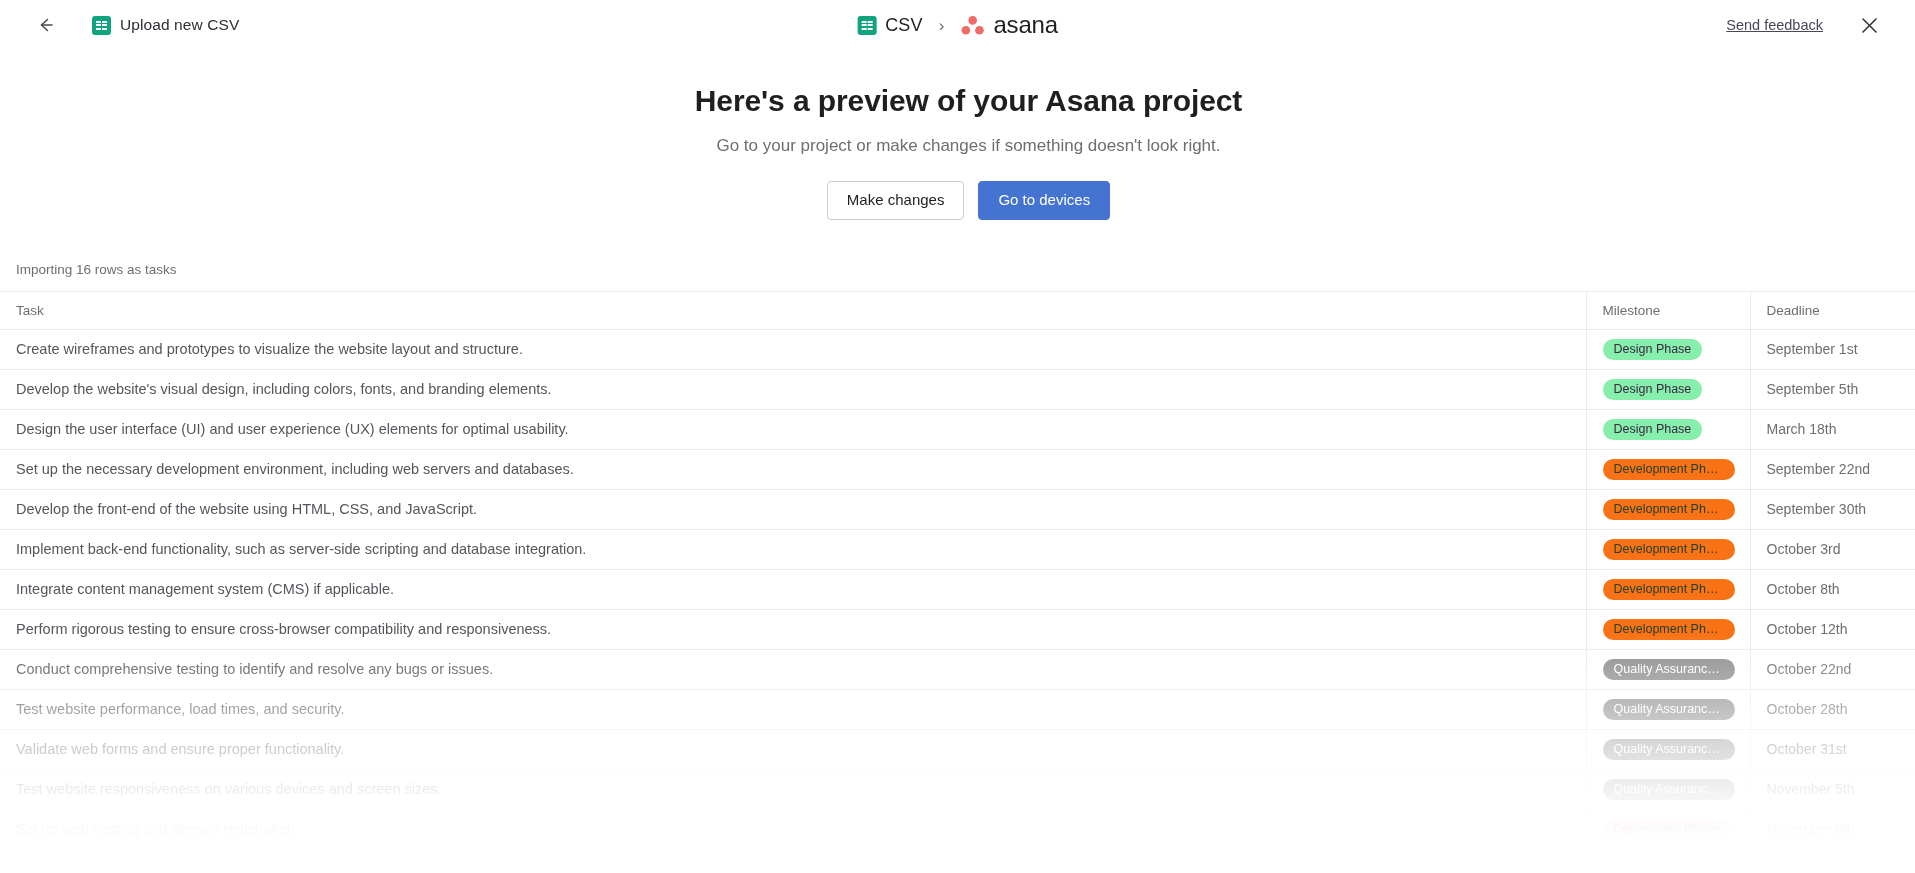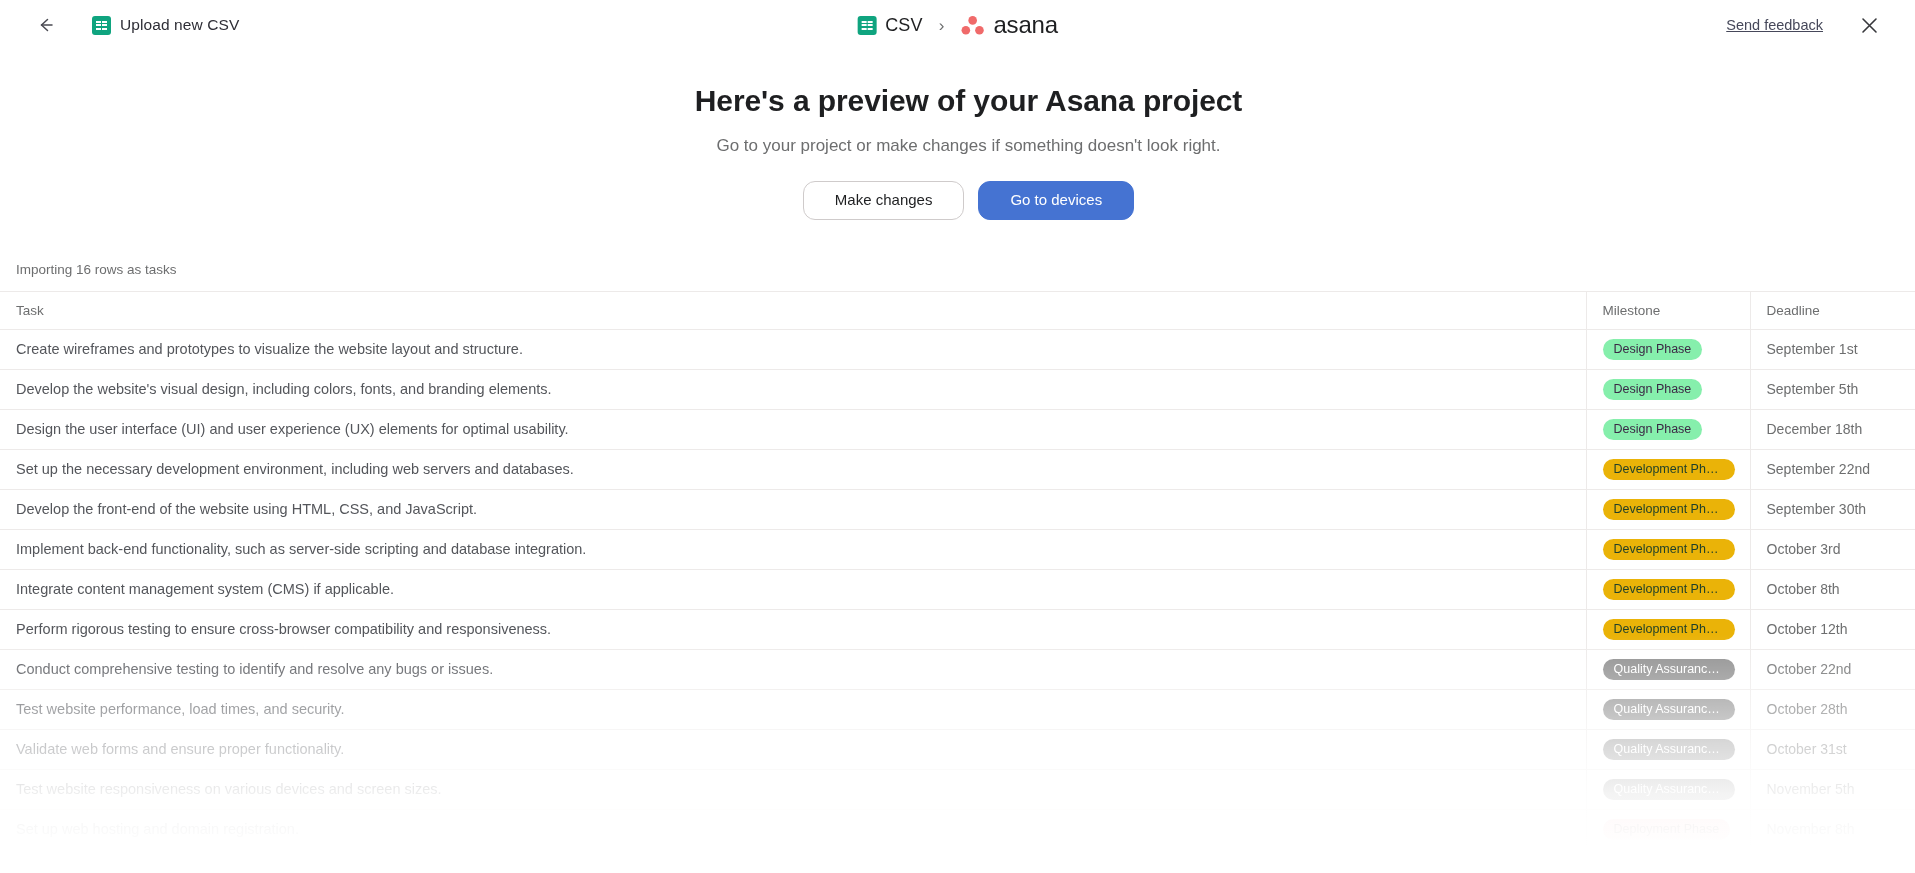--- a/index.html
+++ b/index.html
@@ -124,22 +124,22 @@
   }
   .btn-row {
     margin-top: 25px;
     display: flex;
     justify-content: center;
     gap: 14px;
   }
   .btn {
     font-family: "Liberation Sans", sans-serif;
     font-size: 15px;
-    border-radius: 12px;
-    padding: 9px 31px;
+    border-radius: 4px;
+    padding: 9px 19px;
     cursor: pointer;
     line-height: 1.25;
   }
   .btn-secondary {
     background: #fff;
     border: 1px solid #cfcbcb;
     color: #1e1f21;
   }
   .btn-primary {
     background: #4573d2;
@@ -194,21 +194,21 @@
     overflow: hidden;
     text-overflow: ellipsis;
     white-space: nowrap;
     border-radius: 11px;
     padding: 3px 11px;
     font-size: 12.5px;
     line-height: 15px;
     vertical-align: middle;
   }
   .pill-purple { background: #86efac; color: #3b2744; }
-  .pill-green  { background: #eab308; color: #1d3f2b; }
+  .pill-green  { background: #f97316; color: #1d3f2b; }
   .pill-grey   { background: #8d8d8d; color: #ffffff; }
   .pill-pink   { background: #f8b5ba; color: #4a2327; }
 
   
   .fade {
     position: absolute;
     left: 0; right: 0; bottom: 0;
     height: 215px;
     background: linear-gradient(to bottom,
       rgba(255,255,255,0) 0%,
@@ -289,21 +289,21 @@
           <td class="col-dl">September 1st</td>
         </tr>
         <tr>
           <td class="col-task">Develop the website's visual design, including colors, fonts, and branding elements.</td>
           <td class="col-ms"><span class="pill pill-purple">Design Phase</span></td>
           <td class="col-dl">September 5th</td>
         </tr>
         <tr>
           <td class="col-task">Design the user interface (UI) and user experience (UX) elements for optimal usability.</td>
           <td class="col-ms"><span class="pill pill-purple">Design Phase</span></td>
-          <td class="col-dl">December 18th</td>
+          <td class="col-dl">March 18th</td>
         </tr>
         <tr>
           <td class="col-task">Set up the necessary development environment, including web servers and databases.</td>
           <td class="col-ms"><span class="pill pill-green">Development Phase</span></td>
           <td class="col-dl">September 22nd</td>
         </tr>
         <tr>
           <td class="col-task">Develop the front-end of the website using HTML, CSS, and JavaScript.</td>
           <td class="col-ms"><span class="pill pill-green">Development Phase</span></td>
           <td class="col-dl">September 30th</td>

